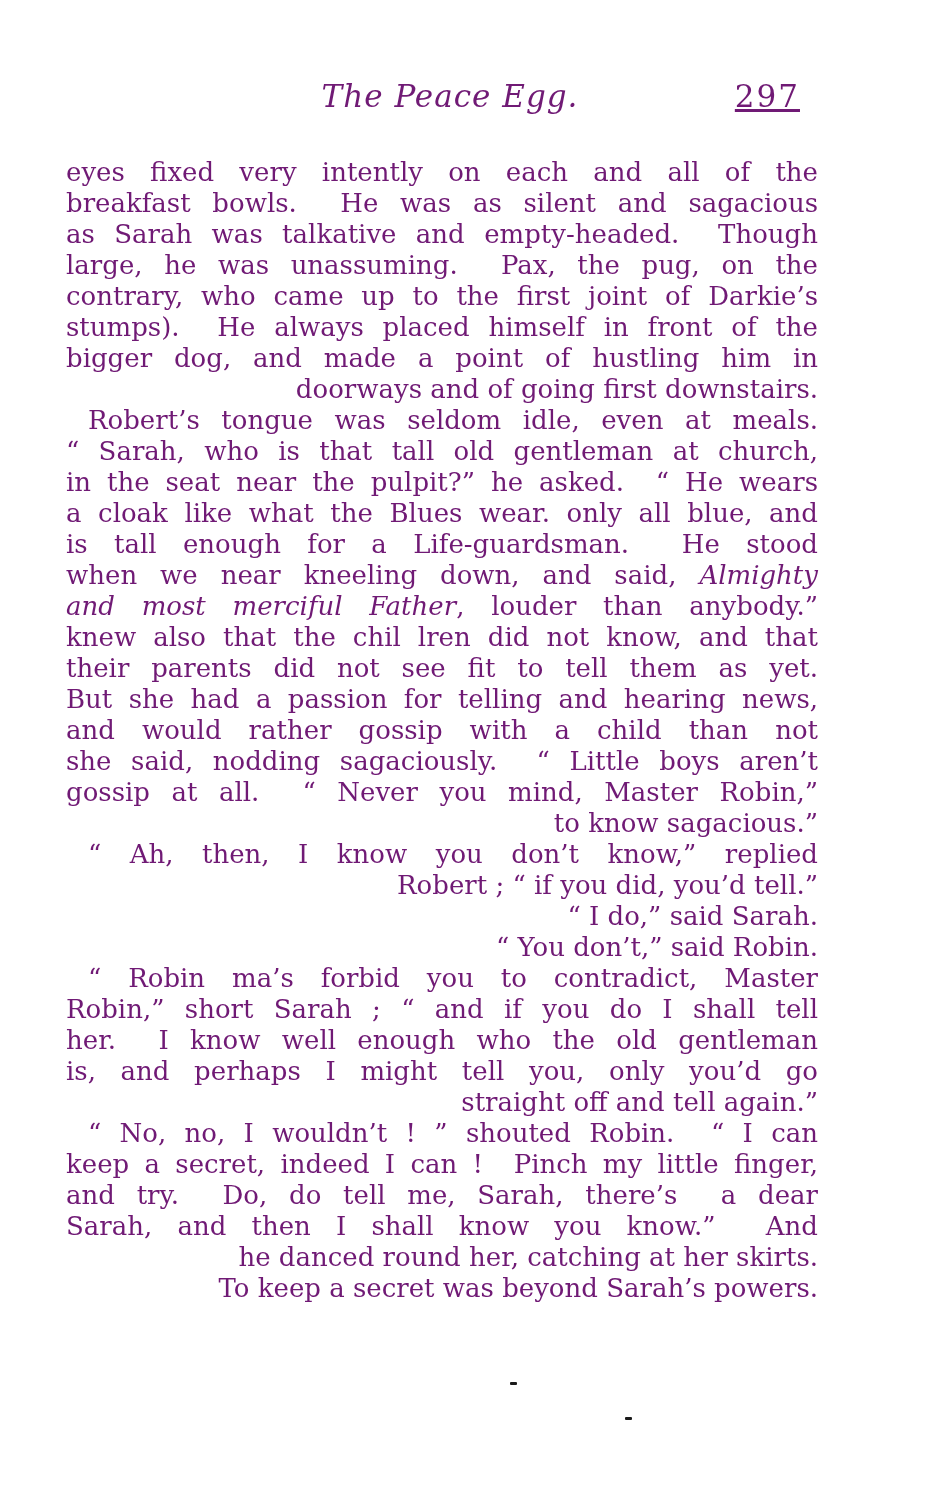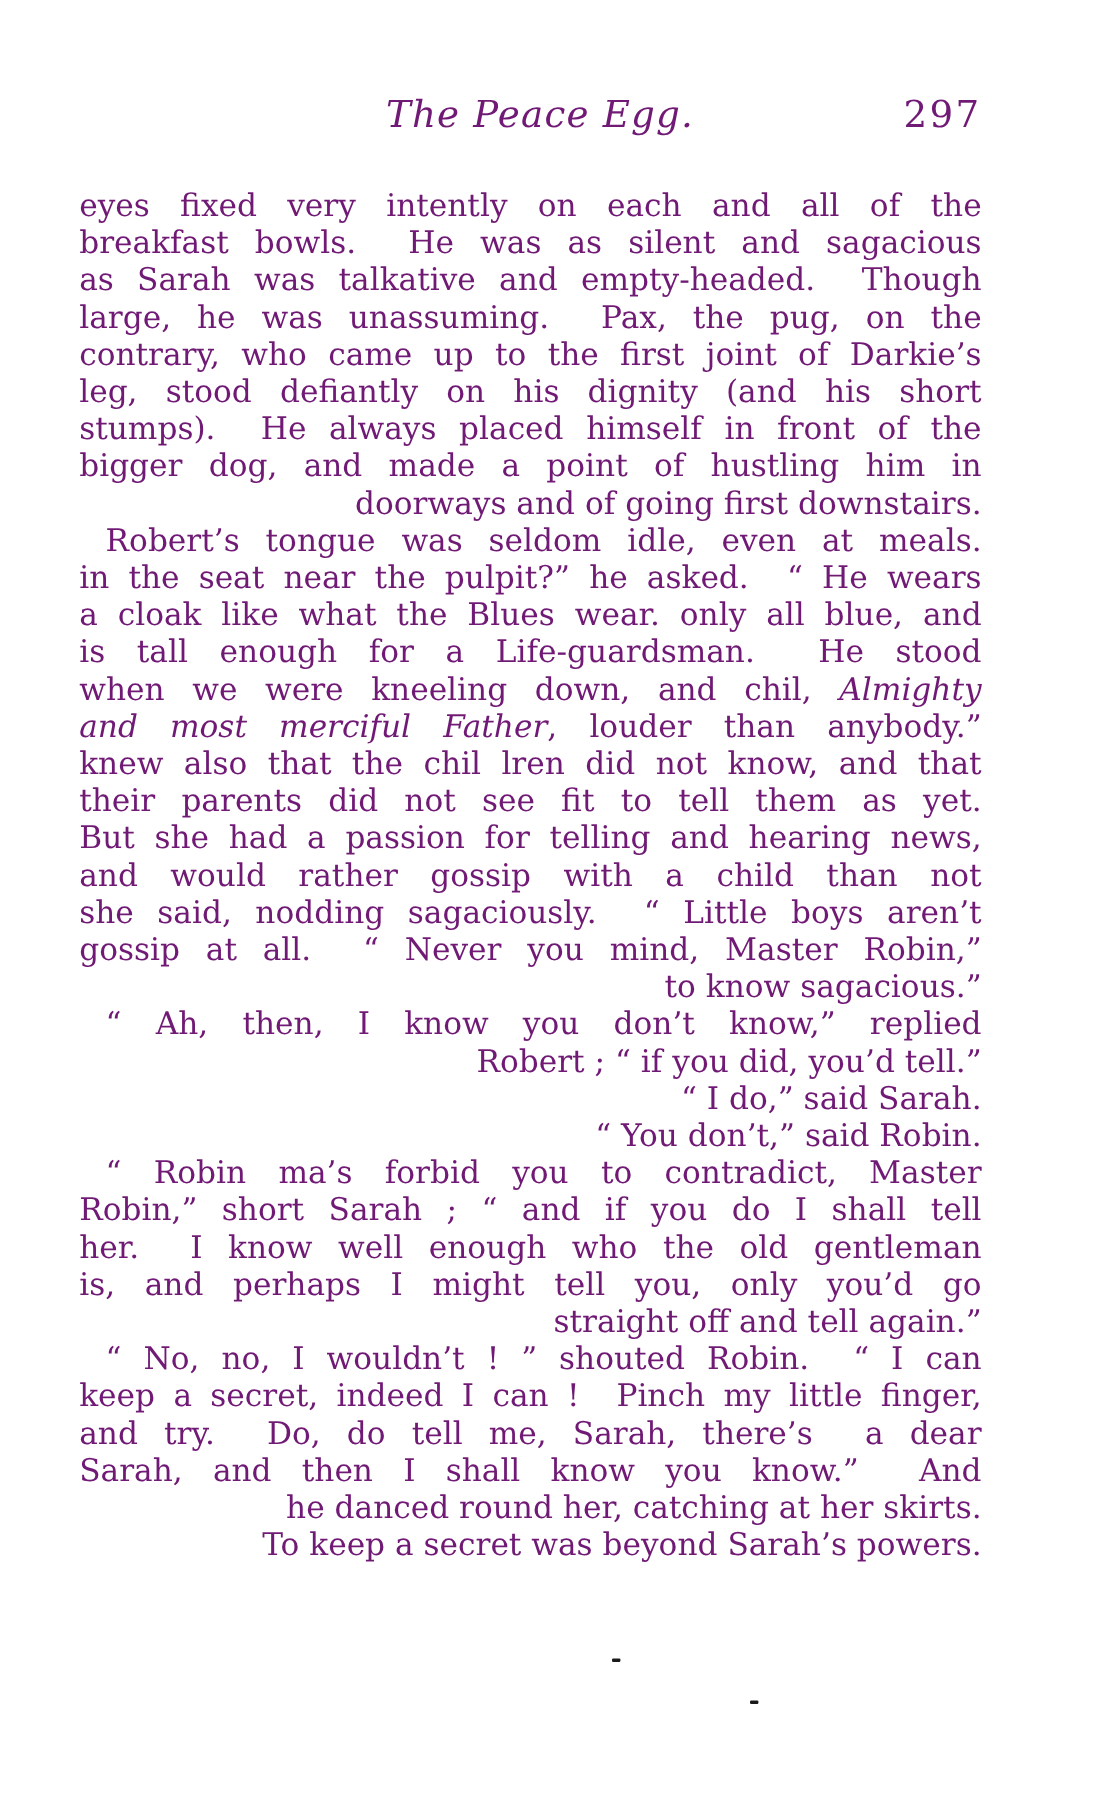--- a/index.html
+++ b/index.html
@@ -25,24 +25,25 @@
     white-space: nowrap;
   }
   .running-header .title {
     font-style: italic;
     position: relative;
     left: 8px;
     letter-spacing: 1px;
   }
   .running-header .pageno {
     position: absolute;
-    right: 0;
+    right: 18px;
     top: 0;
     font-style: normal;
     letter-spacing: 2px;
+    text-decoration: underline;
   }
   .page-text {
     position: absolute;
     left: 66px;
     top: 141px;
     width: 752px;
     margin-top: 16px;
   }
   .line {
     height: 31px;
@@ -74,29 +75,29 @@
     <span class="title">The Peace Egg.</span>
     <span class="pageno">297</span>
   </div>
 
   <div class="page-text">
       <div class="line j"><span>eyes fixed very intently on each and all of the</span></div>
       <div class="line j"><span>breakfast bowls.&nbsp; He was as silent and sagacious</span></div>
       <div class="line j"><span>as Sarah was talkative and empty-headed.&nbsp; Though</span></div>
       <div class="line j"><span>large, he was unassuming.&nbsp; Pax, the pug, on the</span></div>
       <div class="line j"><span>contrary, who came up to the first joint of Darkie’s</span></div>
-      <div class="line j"><span>leg, stood defiantly on his dignity (and his short</span></div>
       <div class="line j"><span>stumps).&nbsp; He always placed himself in front of the</span></div>
       <div class="line j"><span>bigger dog, and made a point of hustling him in</span></div>
       <div class="line"><span>doorways and of going first downstairs.</span></div>
       <div class="line j ind"><span>Robert’s tongue was seldom idle, even at meals.</span></div>
+      <div class="line j"><span>“ Sarah, who is that tall old gentleman at church,</span></div>
       <div class="line j"><span>in the seat near the pulpit?” he asked.&nbsp; “ He wears</span></div>
       <div class="line j"><span>a cloak like what the Blues wear. only all blue, and</span></div>
       <div class="line j"><span>is tall enough for a Life-guardsman.&nbsp; He stood</span></div>
-      <div class="line j"><span>when we were kneeling down, and chil, </span><em>Almighty</em></div>
+      <div class="line j"><span>when we near kneeling down, and said, </span><em>Almighty</em></div>
       <div class="line j"><em>and most merciful Father</em><span>, louder than anybody.”</span></div>
       <div class="line j"><span>knew also that the chil lren did not know, and that</span></div>
       <div class="line j"><span>their parents did not see fit to tell them as yet.</span></div>
       <div class="line j"><span>But she had a passion for telling and hearing news,</span></div>
       <div class="line j"><span>and would rather gossip with a child than not</span></div>
       <div class="line j"><span>she said, nodding sagaciously.&nbsp; “ Little boys aren’t</span></div>
       <div class="line j"><span>gossip at all.&nbsp; “ Never you mind, Master Robin,”</span></div>
       <div class="line"><span>to know sagacious.”</span></div>
       <div class="line j ind"><span>“ Ah, then, I know you don’t know,” replied</span></div>
       <div class="line"><span>Robert ; “ if you did, you’d tell.”</span></div>

